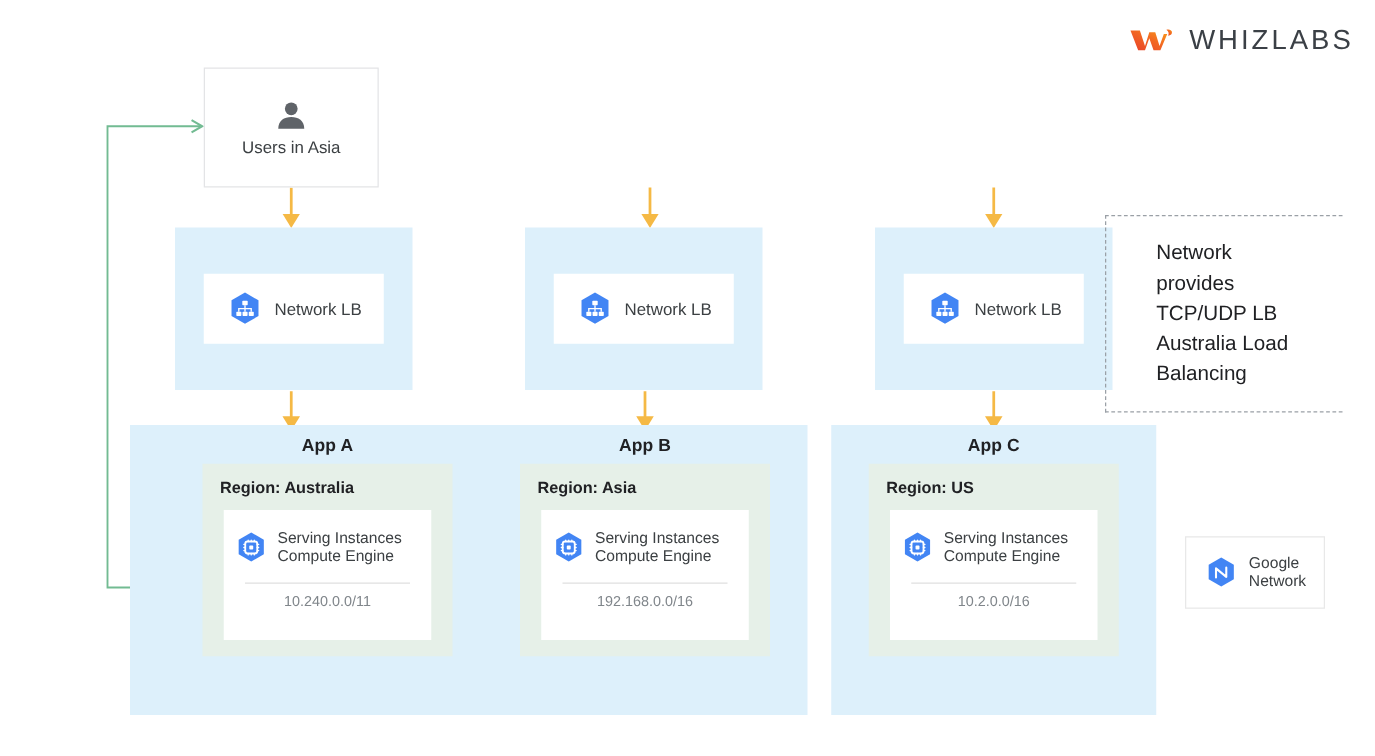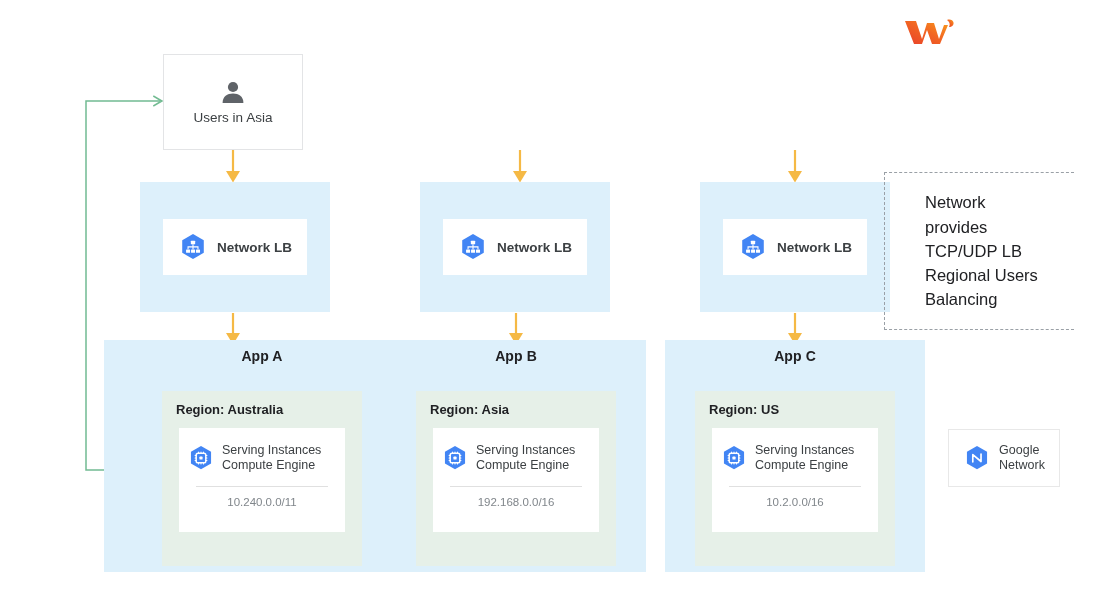--- a/index.html
+++ b/index.html
@@ -65,21 +65,20 @@
   }
 
   
   .lb-panel {
     width: 190px;
     height: 130px;
     background: #ddf0fb;
     display: flex;
     align-items: center;
     justify-content: center;
-    font-weight: bold;
   }
   .lb-card {
     width: 144px;
     height: 56px;
     background: #ffffff;
     display: flex;
     align-items: center;
     justify-content: center;
     gap: 9px;
   }
@@ -102,26 +101,25 @@
   .app-title {
     font-size: 14px;
     font-weight: 700;
     color: #202124;
     margin-top: 8px;
     margin-bottom: 7px;
     letter-spacing: .1px;
   }
   .region-box {
     width: 200px;
-    height: 175px;
+    height: 154px;
     background: #e6f0e8;
     display: flex;
     flex-direction: column;
     align-items: center;
-    margin-top: 20px;
   }
   .region-label {
     align-self: flex-start;
     margin: 11px 0 0 14px;
     font-size: 13px;
     font-weight: 700;
     color: #202124;
     white-space: nowrap;
   }
   .instance-card {
@@ -233,20 +231,21 @@
       <defs>
         <linearGradient id="wgrad" x1="0" y1="1" x2="1" y2="0">
           <stop offset="0%" stop-color="#e8402a"></stop>
           <stop offset="55%" stop-color="#f26722"></stop>
           <stop offset="100%" stop-color="#f99d1c"></stop>
         </linearGradient>
       </defs>
       <path d="M2 4 L13 4 L19 22 L24 6 L31 6 L36 22 L41 8 L45 8 L37 27 L29 27 L24 13 L19 27 L11 27 Z" fill="url(#wgrad)"></path>
       <path d="M44 3 C47 2 50 3 50.5 5.5 C51 8 49 10 46 10 C47.5 7.5 46.5 4.5 44 3 Z" fill="url(#wgrad)"></path>
     </svg>
+    <div class="logo-word">WHIZLABS</div>
   </div>
 
   <svg id="arrows">
     <defs>
       <marker id="arrowOrange" markerWidth="8" markerHeight="8" refX="3.2" refY="4" orient="auto" markerUnits="strokeWidth">
         <path d="M0,0.8 L0,7.2 L5.2,4 Z" fill="#f5b945"></path>
       </marker>
       <marker id="arrowGreen" markerWidth="9" markerHeight="9" refX="5" refY="4.5" orient="auto" markerUnits="strokeWidth">
         <path d="M0.5,1.2 L6.2,4.5 L0.5,7.8" fill="none" stroke="#72bb92" stroke-width="1.1"></path>
       </marker>
@@ -395,21 +394,21 @@
         <div class="cidr">10.2.0.0/16</div>
       </div>
     </div>
   </div>
 
   <div id="annotation">
     <div class="annotation-text">
       <div>Network</div>
       <div>provides</div>
       <div>TCP/UDP LB</div>
-      <div>Regional Users</div>
+      <div>Australia Load</div>
       <div>Balancing</div>
     </div>
   </div>
 
   <div id="legend">
     <svg class="hexicon" viewBox="0 0 32 32">
       <path d="M16 2.2 L27.5 8.8 L27.5 22.2 L16 28.8 L4.5 22.2 L4.5 8.8 Z" fill="#4285f4"></path>
       <path d="M11.2 20.6 L11.2 12.2 L20.6 20.0 L20.6 11.4" fill="none" stroke="#ffffff" stroke-width="1.9" stroke-linecap="round" stroke-linejoin="round"></path>
     </svg>
     <div class="legend-text">

